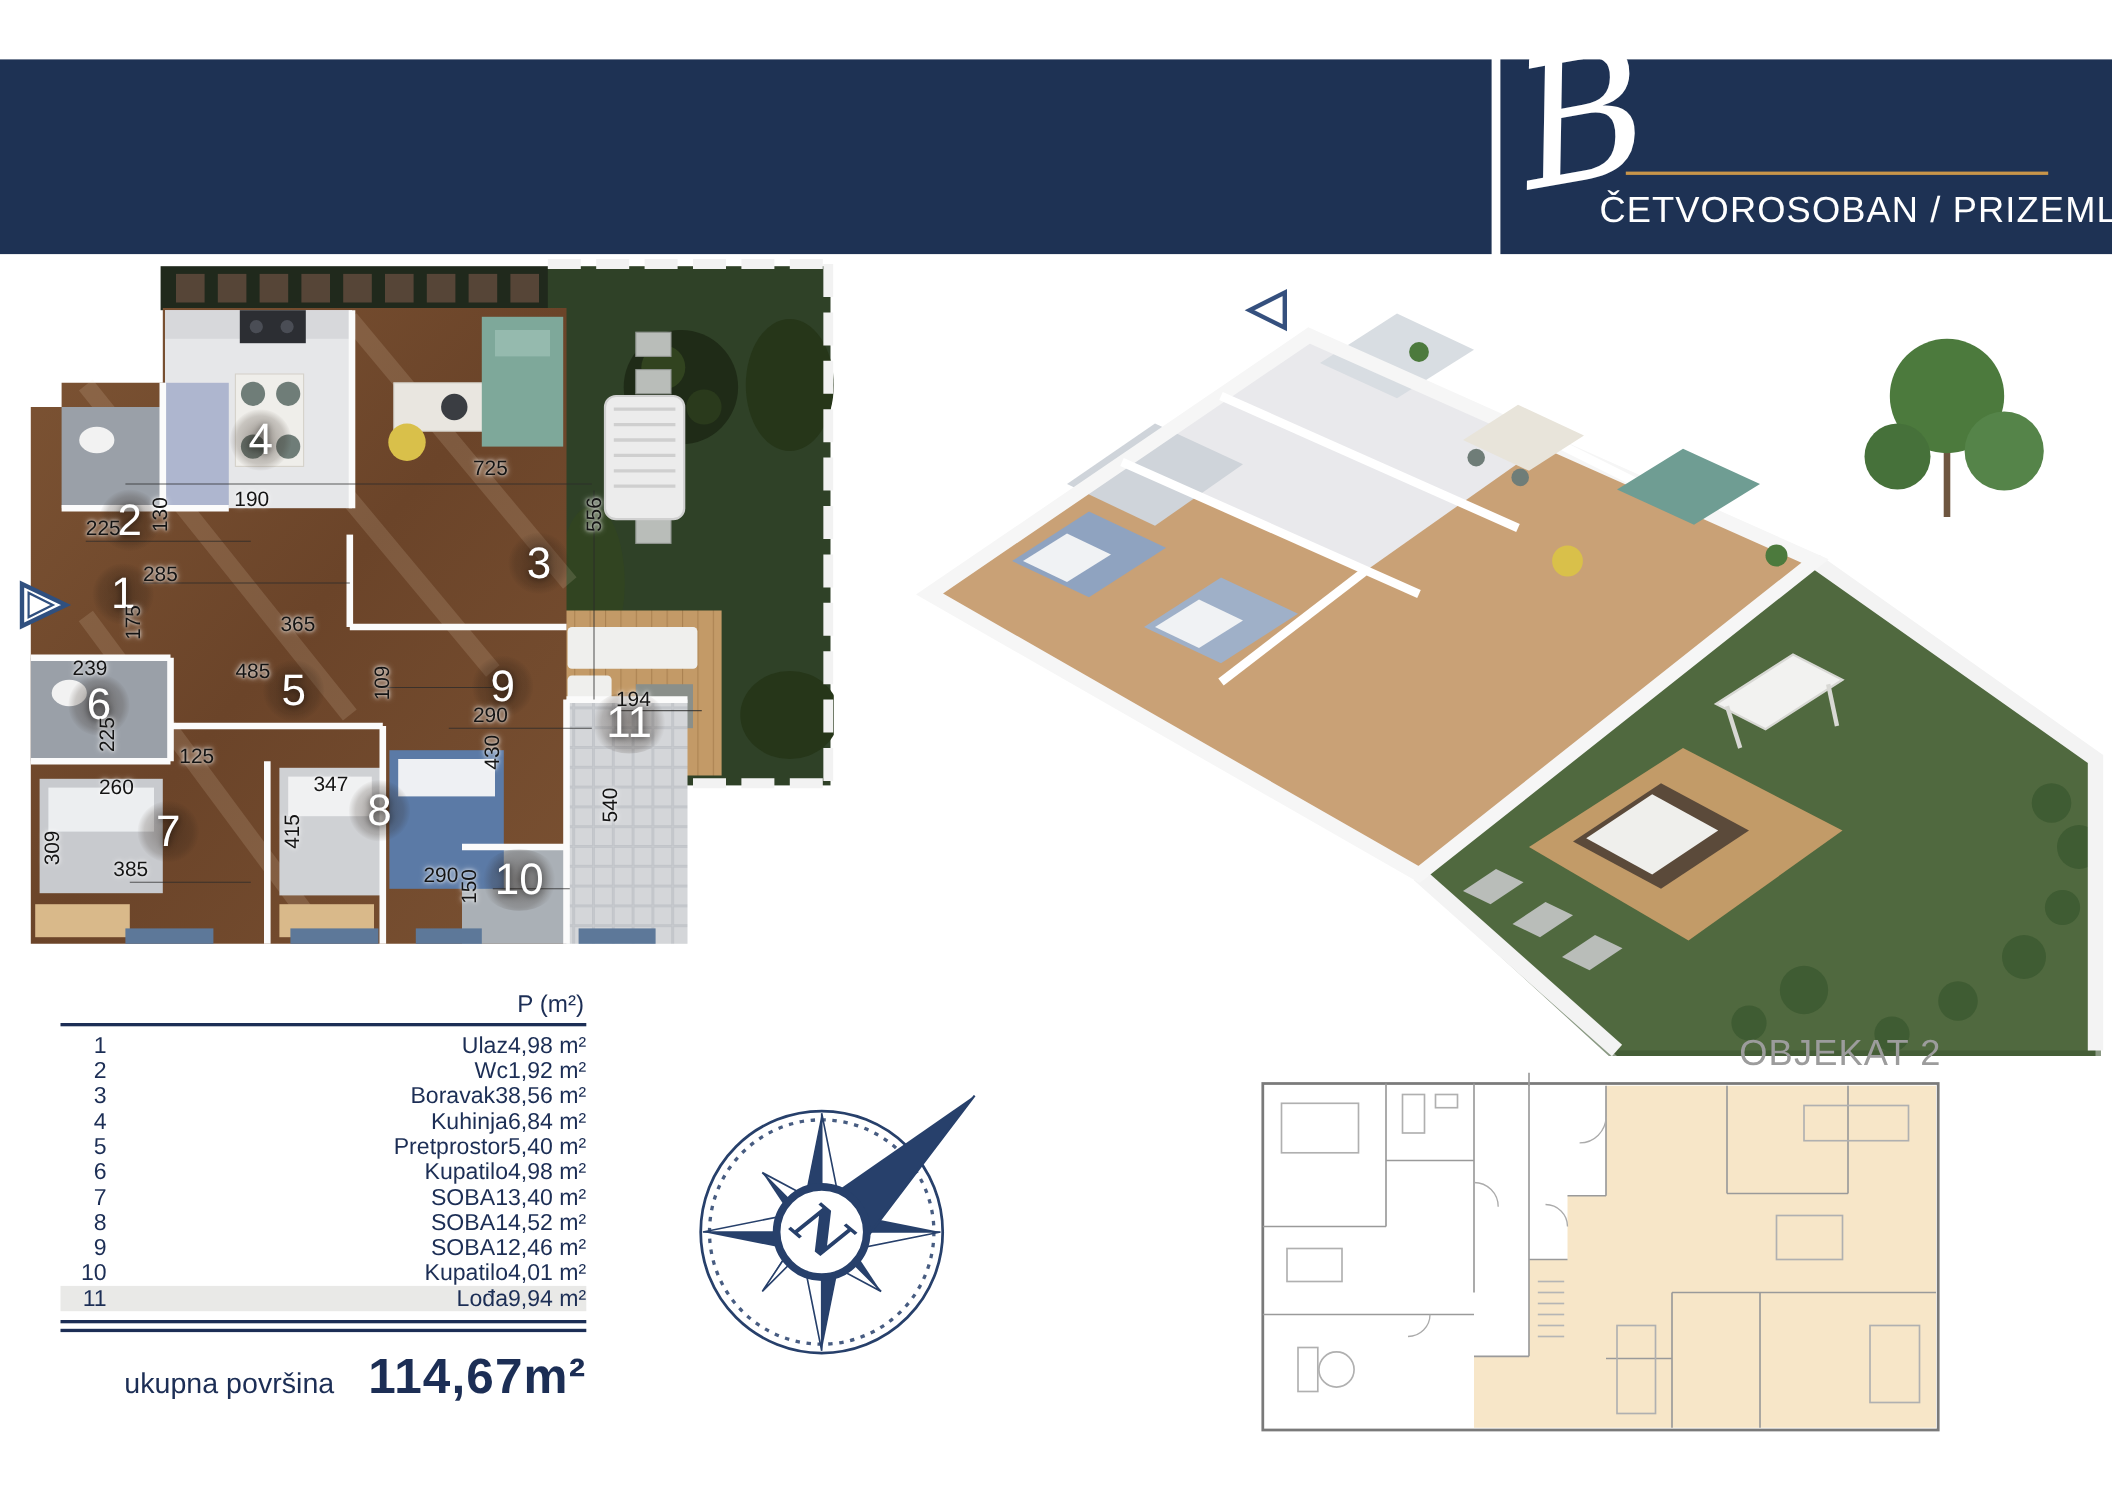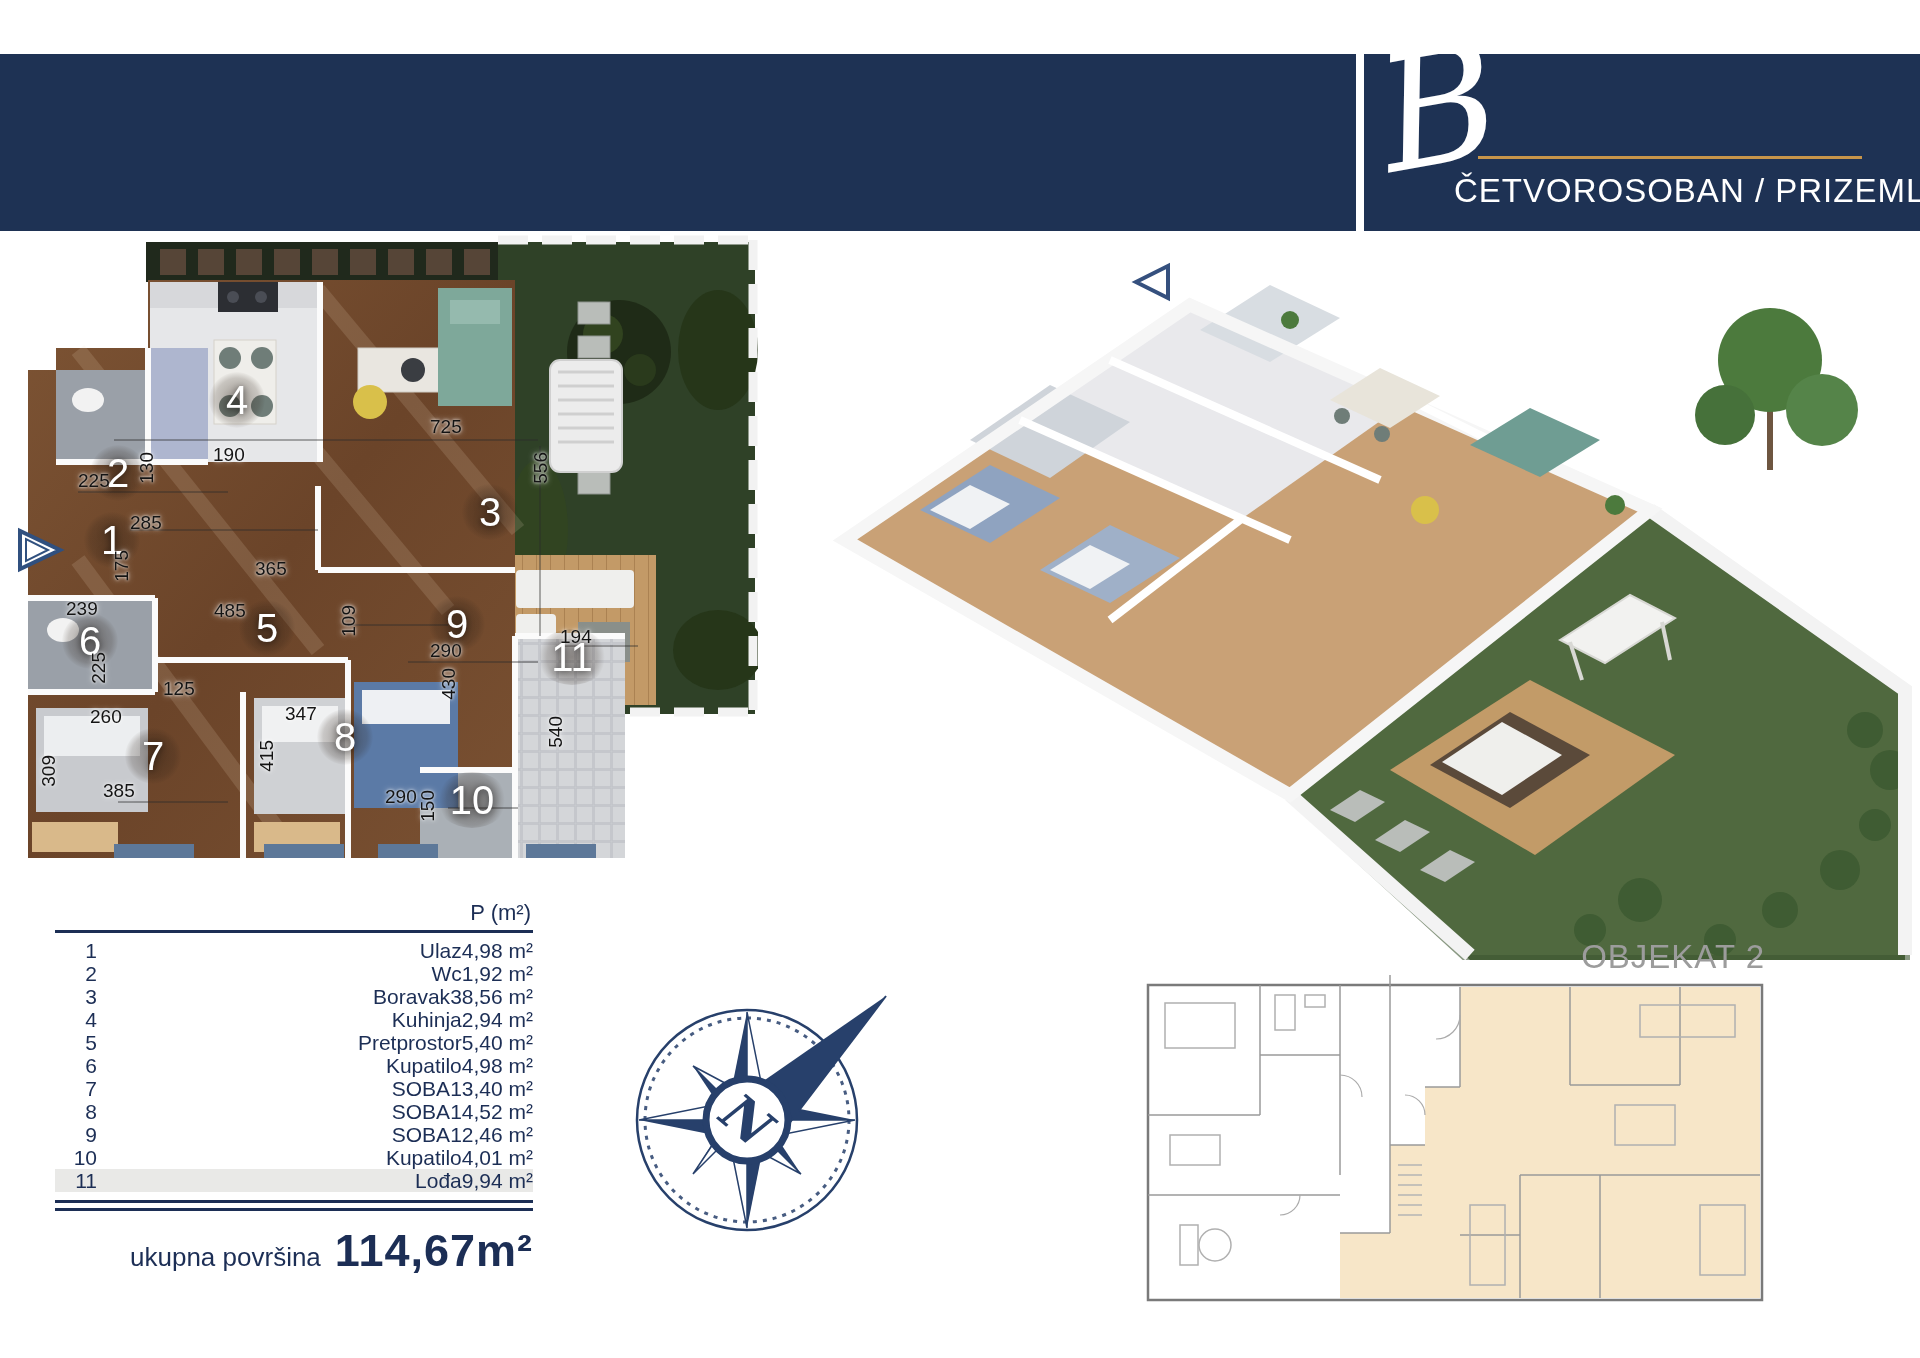--- a/index.html
+++ b/index.html
@@ -31,21 +31,21 @@
   .area-table{position:absolute;left:55px;top:900px;width:478px;color:#1c2e55;}
   .area-head{font-size:22px;text-align:right;padding-right:2px;padding-bottom:4px;
         border-bottom:3px solid #1c2e55;}
   .trow{display:flex;line-height:23px;font-size:21px;align-items:baseline;}
   .trow.hl{background:#e9e9e7;}
   .tnum{width:42px;text-align:right;padding-right:14px;flex:none;}
   .tname{flex:1;text-align:right;}
   .tarea{text-align:right;flex:none;}
   .yard-note{font-size:27px;padding-left:50px;margin-top:9px;}
   .dbl-line{margin-top:8px;height:5px;border-top:3px solid #1c2e55;border-bottom:3px solid #1c2e55;}
-  .total-row{display:flex;justify-content:flex-end;align-items:baseline;margin-top:14px;gap:14px;}
+  .total-row{display:flex;justify-content:flex-end;align-items:baseline;margin-top:14px;gap:31px;}
   .total-label{font-size:26px;}
   .total-value{font-size:45px;font-weight:bold;letter-spacing:1px;}
   
   .objekat-label{position:absolute;left:1560px;top:938px;width:205px;text-align:right;
         font-size:33px;color:#9c9c9c;letter-spacing:1px;}
   .abs{position:absolute;}
 </style>
 </head>
 <body>
 
@@ -340,21 +340,21 @@
         <span class="tarea">1,92 m²</span>
       </div>
     <div class="trow">
         <span class="tnum">3</span>
         <span class="tname">Boravak</span>
         <span class="tarea">38,56 m²</span>
       </div>
     <div class="trow">
         <span class="tnum">4</span>
         <span class="tname">Kuhinja</span>
-        <span class="tarea">2,94 m²</span>
+        <span class="tarea">6,84 m²</span>
       </div>
     <div class="trow">
         <span class="tnum">5</span>
         <span class="tname">Pretprostor</span>
         <span class="tarea">5,40 m²</span>
       </div>
     <div class="trow">
         <span class="tnum">6</span>
         <span class="tname">Kupatilo</span>
         <span class="tarea">4,98 m²</span>

